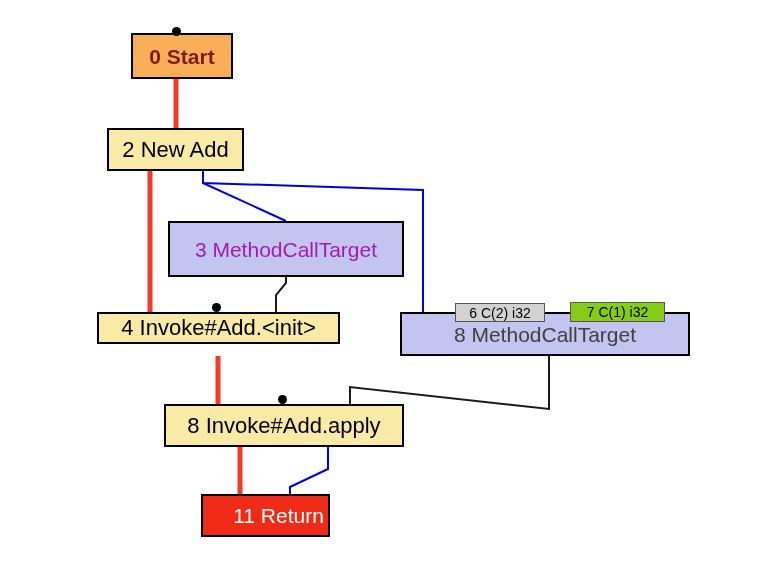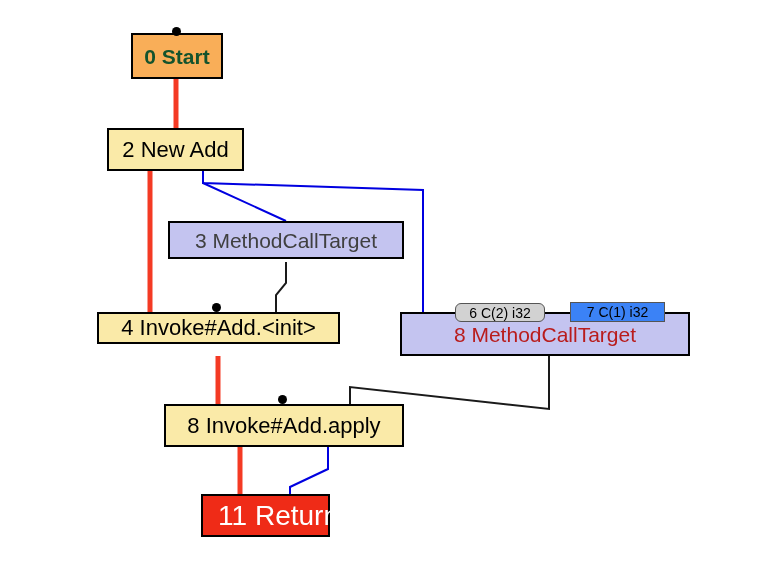--- a/index.html
+++ b/index.html
@@ -47,21 +47,21 @@
     font-size: 22px;
     color: #000000;
   }
   .n-mct {
     background: #c4c4f0;
     font-size: 21px;
     color: #000000;
   }
   .n-return {
     background: #ef2b17;
-    font-size: 28px;
+    font-size: 21px;
     color: #ffffff;
     padding-left: 26px;
   }
   .n-const {
     background: #d2d2d2;
     border: 1px solid #555555;
     font-size: 14px;
     color: #000000;
     z-index: 8;
   }
@@ -85,39 +85,39 @@
       <polyline points="203,171 203,177 203,183 286,221" fill="none" stroke="#0000e0" stroke-width="2" stroke-linejoin="miter" stroke-linecap="butt"></polyline>
       <polyline points="203,171 203,183 423,190 423,312" fill="none" stroke="#0000e0" stroke-width="2" stroke-linejoin="miter" stroke-linecap="butt"></polyline>
       <polyline points="286,262 286,283 276,295 276,312" fill="none" stroke="#1a1a1a" stroke-width="2" stroke-linejoin="miter" stroke-linecap="butt"></polyline>
       <polyline points="218,356 218,404" fill="none" stroke="#f43a24" stroke-width="5" stroke-linejoin="miter" stroke-linecap="butt"></polyline>
       <polyline points="549,356 549,409 350,387 350,404" fill="none" stroke="#1a1a1a" stroke-width="2" stroke-linejoin="miter" stroke-linecap="butt"></polyline>
       <polyline points="240,447 240,494" fill="none" stroke="#f43a24" stroke-width="5" stroke-linejoin="miter" stroke-linecap="butt"></polyline>
       <polyline points="328,447 328,469 290,487 290,494" fill="none" stroke="#0000e0" stroke-width="2" stroke-linejoin="miter" stroke-linecap="butt"></polyline>
     </svg>
 
   <div id="node-layer">
-      <div class="node n-start" style="left: 131px; top: 33px; width: 92px; height: 46px; background: rgb(249, 174, 88); color: #14532d;">
+      <div class="node n-start" style="left: 131px; top: 33px; width: 102px; height: 46px; background: rgb(249, 174, 88); color: #7f1d1d;">
         <span class="node-label">0 Start</span>
       </div>
       <div class="node n-call" style="left: 107px; top: 128px; width: 137px; height: 43px; background: rgb(250, 234, 168); color: rgb(0, 0, 0);">
         <span class="node-label">2 New Add</span>
       </div>
-      <div class="node n-mct" style="left: 168px; top: 221px; width: 236px; height: 38px; background: rgb(196, 196, 240); color: #404040;">
+      <div class="node n-mct" style="left: 168px; top: 221px; width: 236px; height: 56px; background: rgb(196, 196, 240); color: #a21caf;">
         <span class="node-label">3 MethodCallTarget</span>
       </div>
       <div class="node n-call" style="left: 97px; top: 312px; width: 243px; height: 32px; background: rgb(250, 234, 168); color: rgb(0, 0, 0);">
         <span class="node-label">4 Invoke#Add.&lt;init&gt;</span>
       </div>
-      <div class="node n-mct" style="left: 400px; top: 312px; width: 290px; height: 44px; background: rgb(196, 196, 240); color: #b91c1c;">
+      <div class="node n-mct" style="left: 400px; top: 312px; width: 290px; height: 44px; background: rgb(196, 196, 240); color: #404040;">
         <span class="node-label">8 MethodCallTarget</span>
       </div>
-      <div class="node n-const" style="left: 455px; top: 303px; width: 90px; height: 19px; background: rgb(210, 210, 210); color: rgb(0, 0, 0); border-radius: 6px;">
+      <div class="node n-const" style="left: 455px; top: 303px; width: 90px; height: 19px; background: rgb(210, 210, 210); color: rgb(0, 0, 0);">
         <span class="node-label">6 C(2) i32</span>
       </div>
-      <div class="node n-const" style="left: 570px; top: 302px; width: 95px; height: 20px; background: #3b82f6; color: rgb(0, 0, 0);">
+      <div class="node n-const" style="left: 570px; top: 302px; width: 95px; height: 20px; background: #84cc16; color: rgb(0, 0, 0);">
         <span class="node-label">7 C(1) i32</span>
       </div>
       <div class="node n-call" style="left: 164px; top: 404px; width: 240px; height: 43px; background: rgb(250, 234, 168); color: rgb(0, 0, 0);">
         <span class="node-label">8 Invoke#Add.apply</span>
       </div>
       <div class="node n-return" style="left: 201px; top: 494px; width: 129px; height: 43px; background: rgb(239, 43, 23); color: rgb(255, 255, 255);">
         <span class="node-label">11 Return</span>
       </div>
     </div>
 

